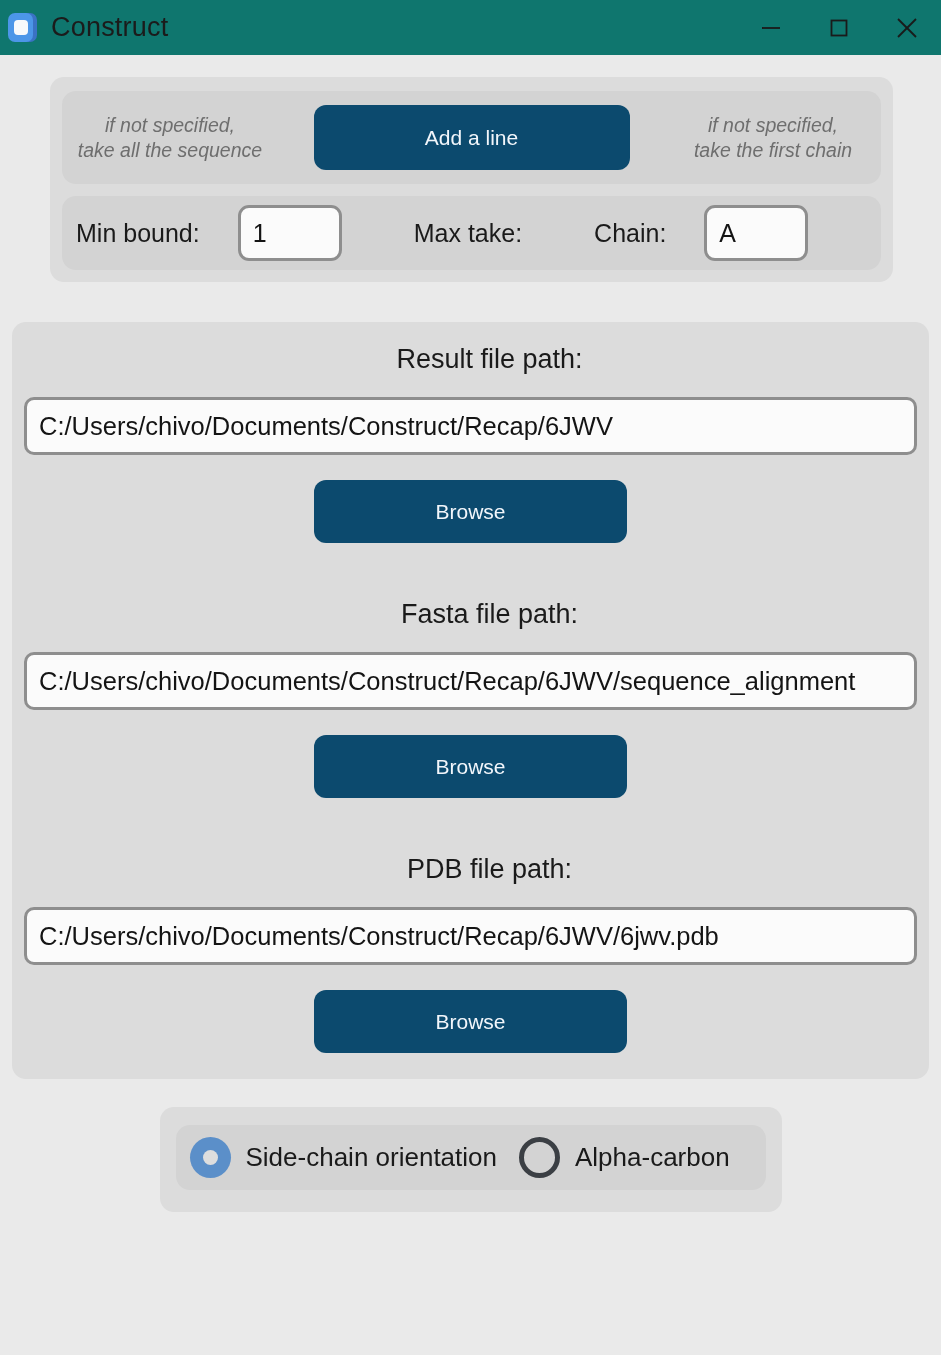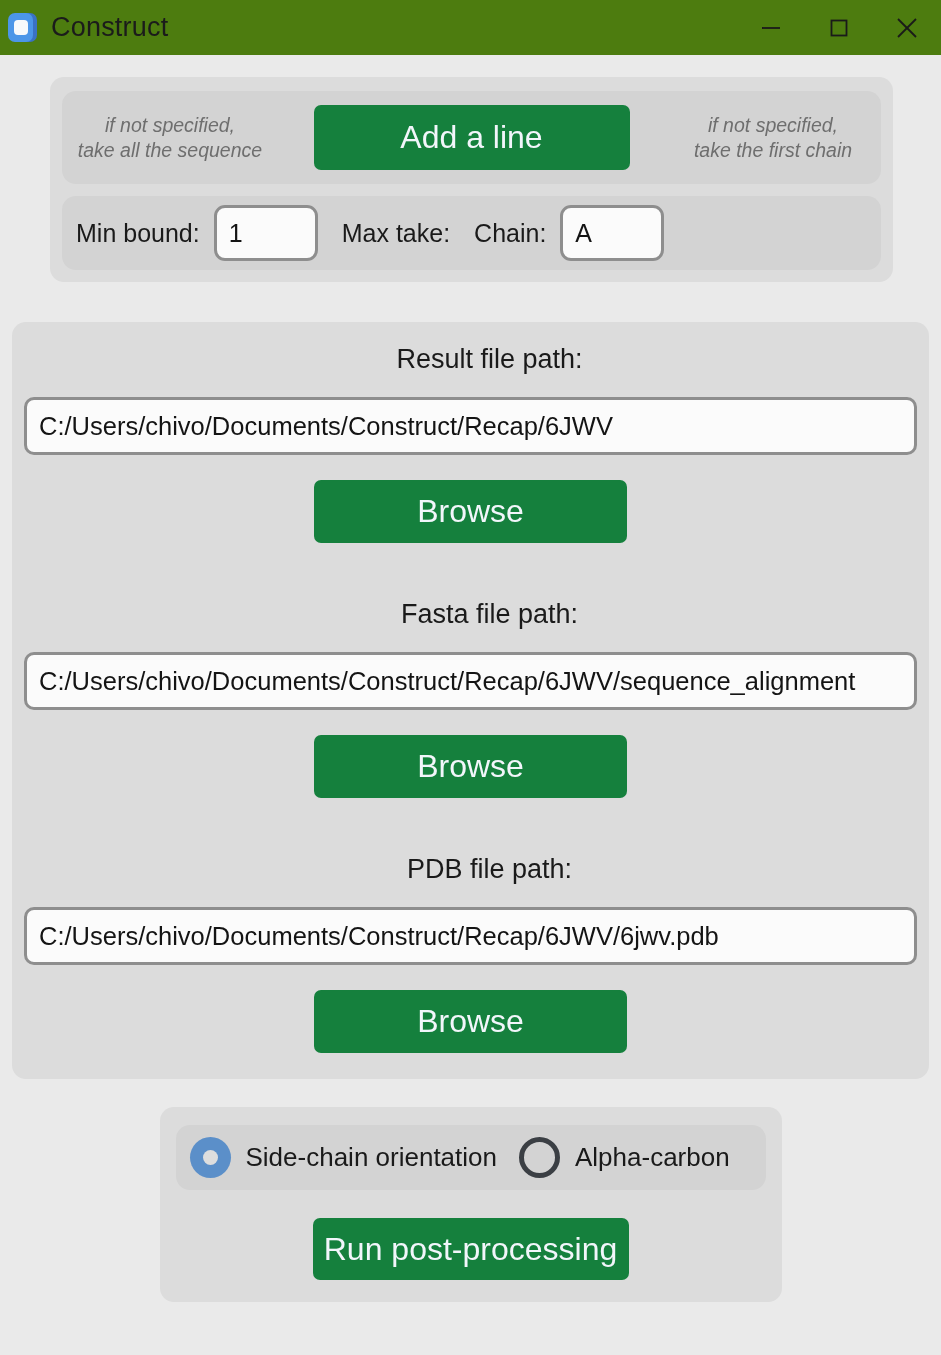--- a/index.html
+++ b/index.html
@@ -12,21 +12,21 @@
 
   body {
     background: #eaeaea;
     font-family: "Liberation Sans", sans-serif;
     color: #1a1a1a;
   }
 
   
   .titlebar {
     height: 55px;
-    background: #4d7c0f;
+    background: #0f766e;
     display: flex;
     align-items: center;
     position: relative;
   }
 
   .app-icon {
     width: 29px;
     height: 29px;
     margin-left: 8px;
     position: relative;
@@ -107,45 +107,46 @@
     font-style: italic;
     font-size: 19.5px;
     line-height: 25px;
     color: #6e6e6e;
     text-align: center;
     width: 215px;
     flex: 0 0 auto;
   }
 
   .btn-blue {
-    background: #15803d;
+    background: #0c4a6e;
     color: #f2f6fb;
     border: none;
-    border-radius: 7px;
+    border-radius: 12px;
     font-family: "Liberation Sans", sans-serif;
-    font-size: 32px;
+    font-size: 21px;
     font-weight: 400;
     cursor: default;
     display: flex;
     align-items: center;
     justify-content: center;
   }
 
   .add-line-btn {
     width: 316px;
     height: 65px;
     margin: 0 20px;
     flex: 0 0 auto;
   }
 
   .bounds-row {
     margin-top: 12px;
     display: flex;
     align-items: center;
     padding: 9px 14px;
+    gap: 24px;
   }
 
   .bounds-label {
     font-size: 25px;
     color: #1a1a1a;
     white-space: nowrap;
   }
 
   .txtfield {
     background: #fbfbfb;
@@ -359,17 +360,14 @@
     </div>
 
     <div class="radio-gap"></div>
 
     <div class="radio-item">
       <div class="radio off"></div>
       <span class="radio-label">Alpha-carbon</span>
     </div>
   </div>
 
-  <div class="run-wrap">
-    <div class="btn-blue run-btn">Run post-processing</div>
-  </div>
 
 </div>
 
 </body></html>

